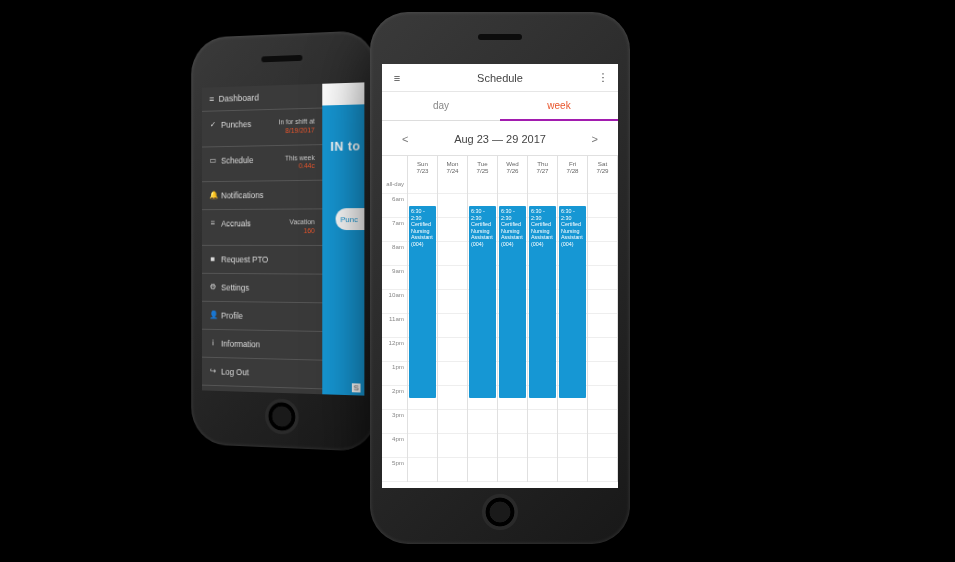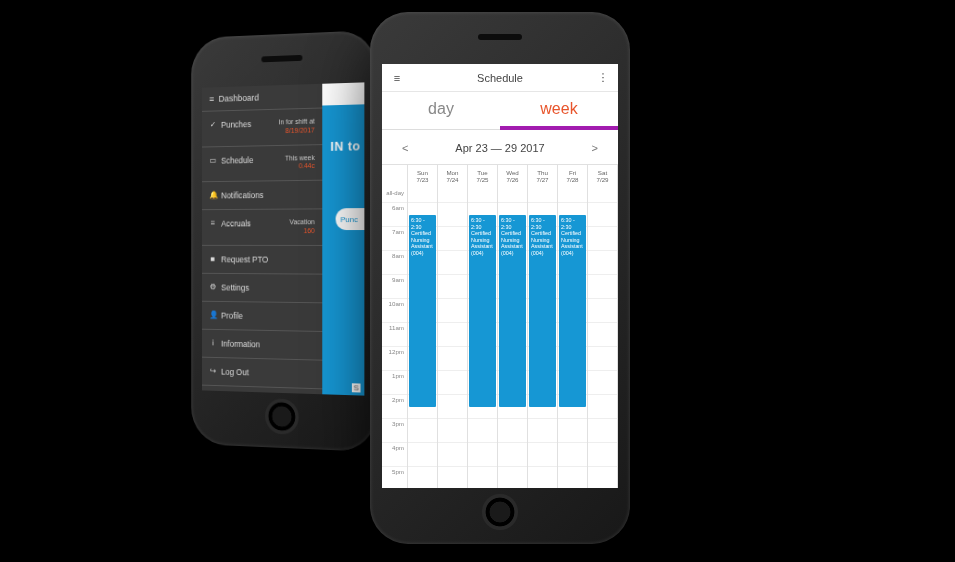--- a/index.html
+++ b/index.html
@@ -110,28 +110,28 @@
     height:28px;
     display:flex; align-items:center; justify-content:space-between;
     padding:0 8px;
     border-bottom:1px solid #e6e6e6;
     font-size:11px;
   }
   .r-top .hamb, .r-top .dots { width:14px; text-align:center; color:#444; cursor:pointer; }
   .r-top .title { flex:1; text-align:center; color:#444; }
 
   .r-tabs {
-    display:flex; font-size:16px; color:#888;
+    display:flex; font-size:10px; color:#888;
   }
   .r-tabs > div {
     flex:1; text-align:center; padding:8px 0;
     border-bottom:1px solid #ddd;
     cursor:pointer;
   }
-  .r-tabs > div.active { color:#e8552c; border-bottom:4px solid #a21caf; }
+  .r-tabs > div.active { color:#e8552c; border-bottom:2px solid #a21caf; }
 
   .r-nav {
     display:flex; align-items:center; justify-content:space-between;
     padding:10px 14px 8px;
     font-size:11px; color:#444;
   }
   .r-nav .arrow { cursor:pointer; padding:2px 6px; color:#777; font-size:11px; }
 
   .grid {
     position:relative;
@@ -291,21 +291,21 @@
       <div class="dots">⋮</div>
     </div>
 
     <div class="r-tabs" id="r-tabs">
         <div>day</div>
         <div class="active">week</div>
       </div>
 
     <div class="r-nav">
       <div class="arrow">&lt;</div>
-      <div>Apr 23 — 29 2017</div>
+      <div>Aug 23 — 29 2017</div>
       <div class="arrow">&gt;</div>
     </div>
 
     <div class="grid">
       <div class="dayhead">
         <div class="hcorner"></div>
         <div id="dayheads" style="display:flex;flex:1">
             <div class="dcol">
               <div>Sun</div>
               <div>7/23</div>

